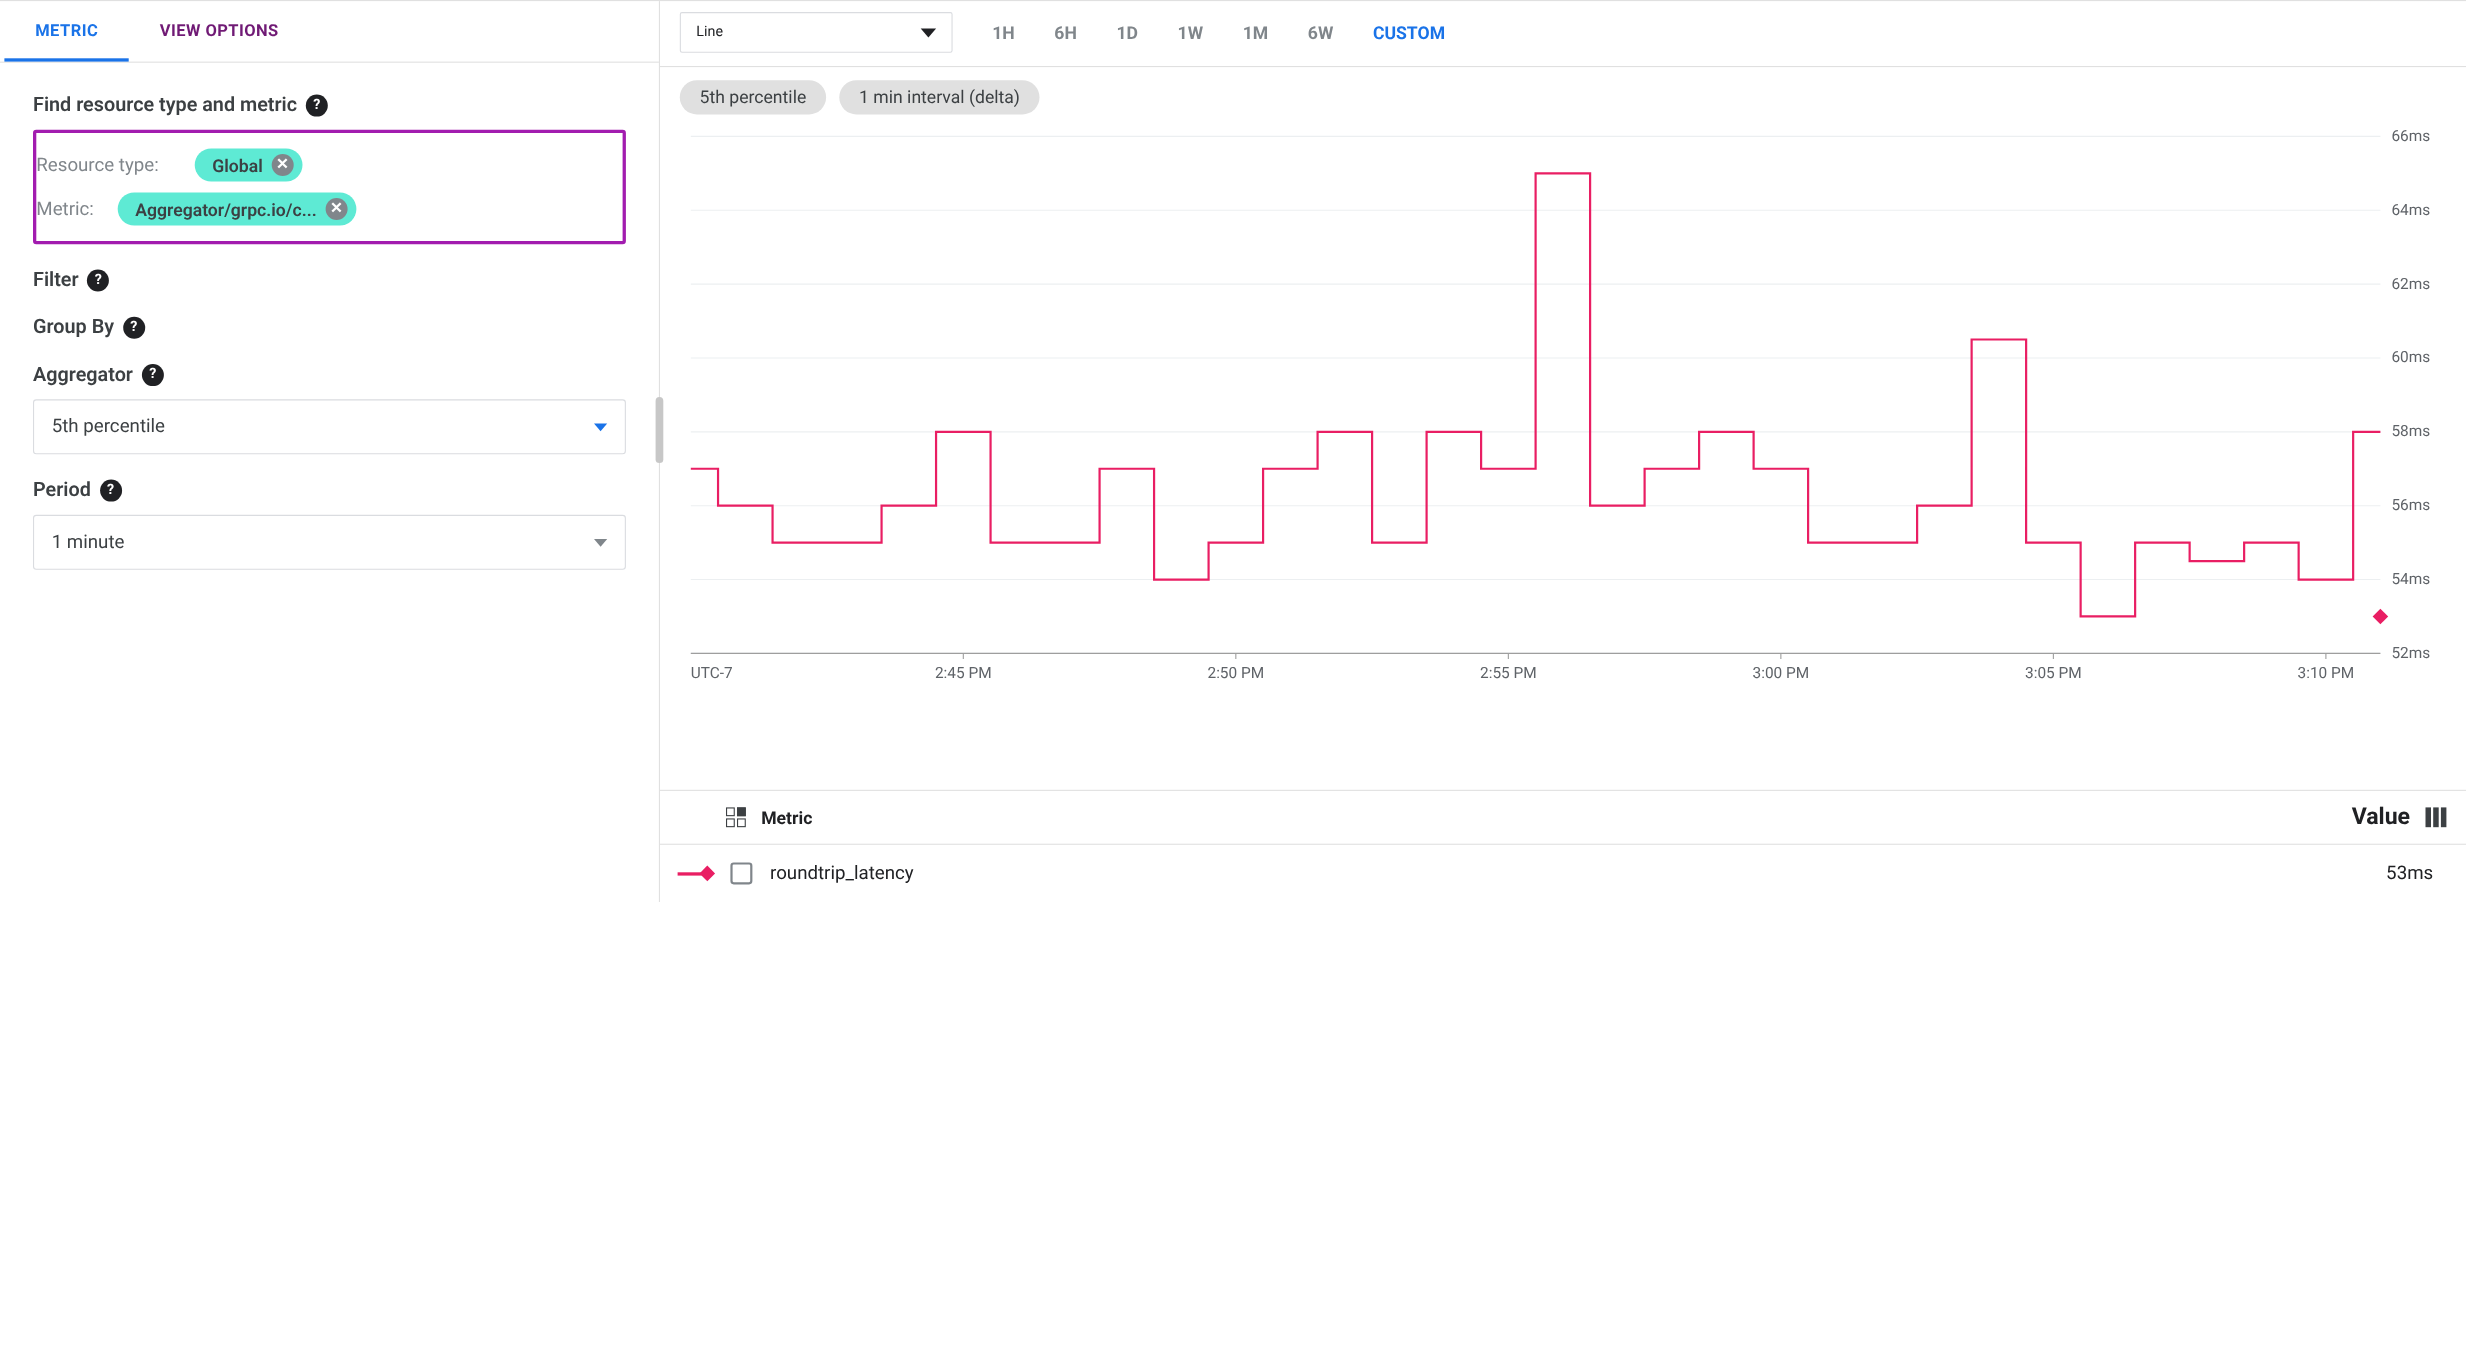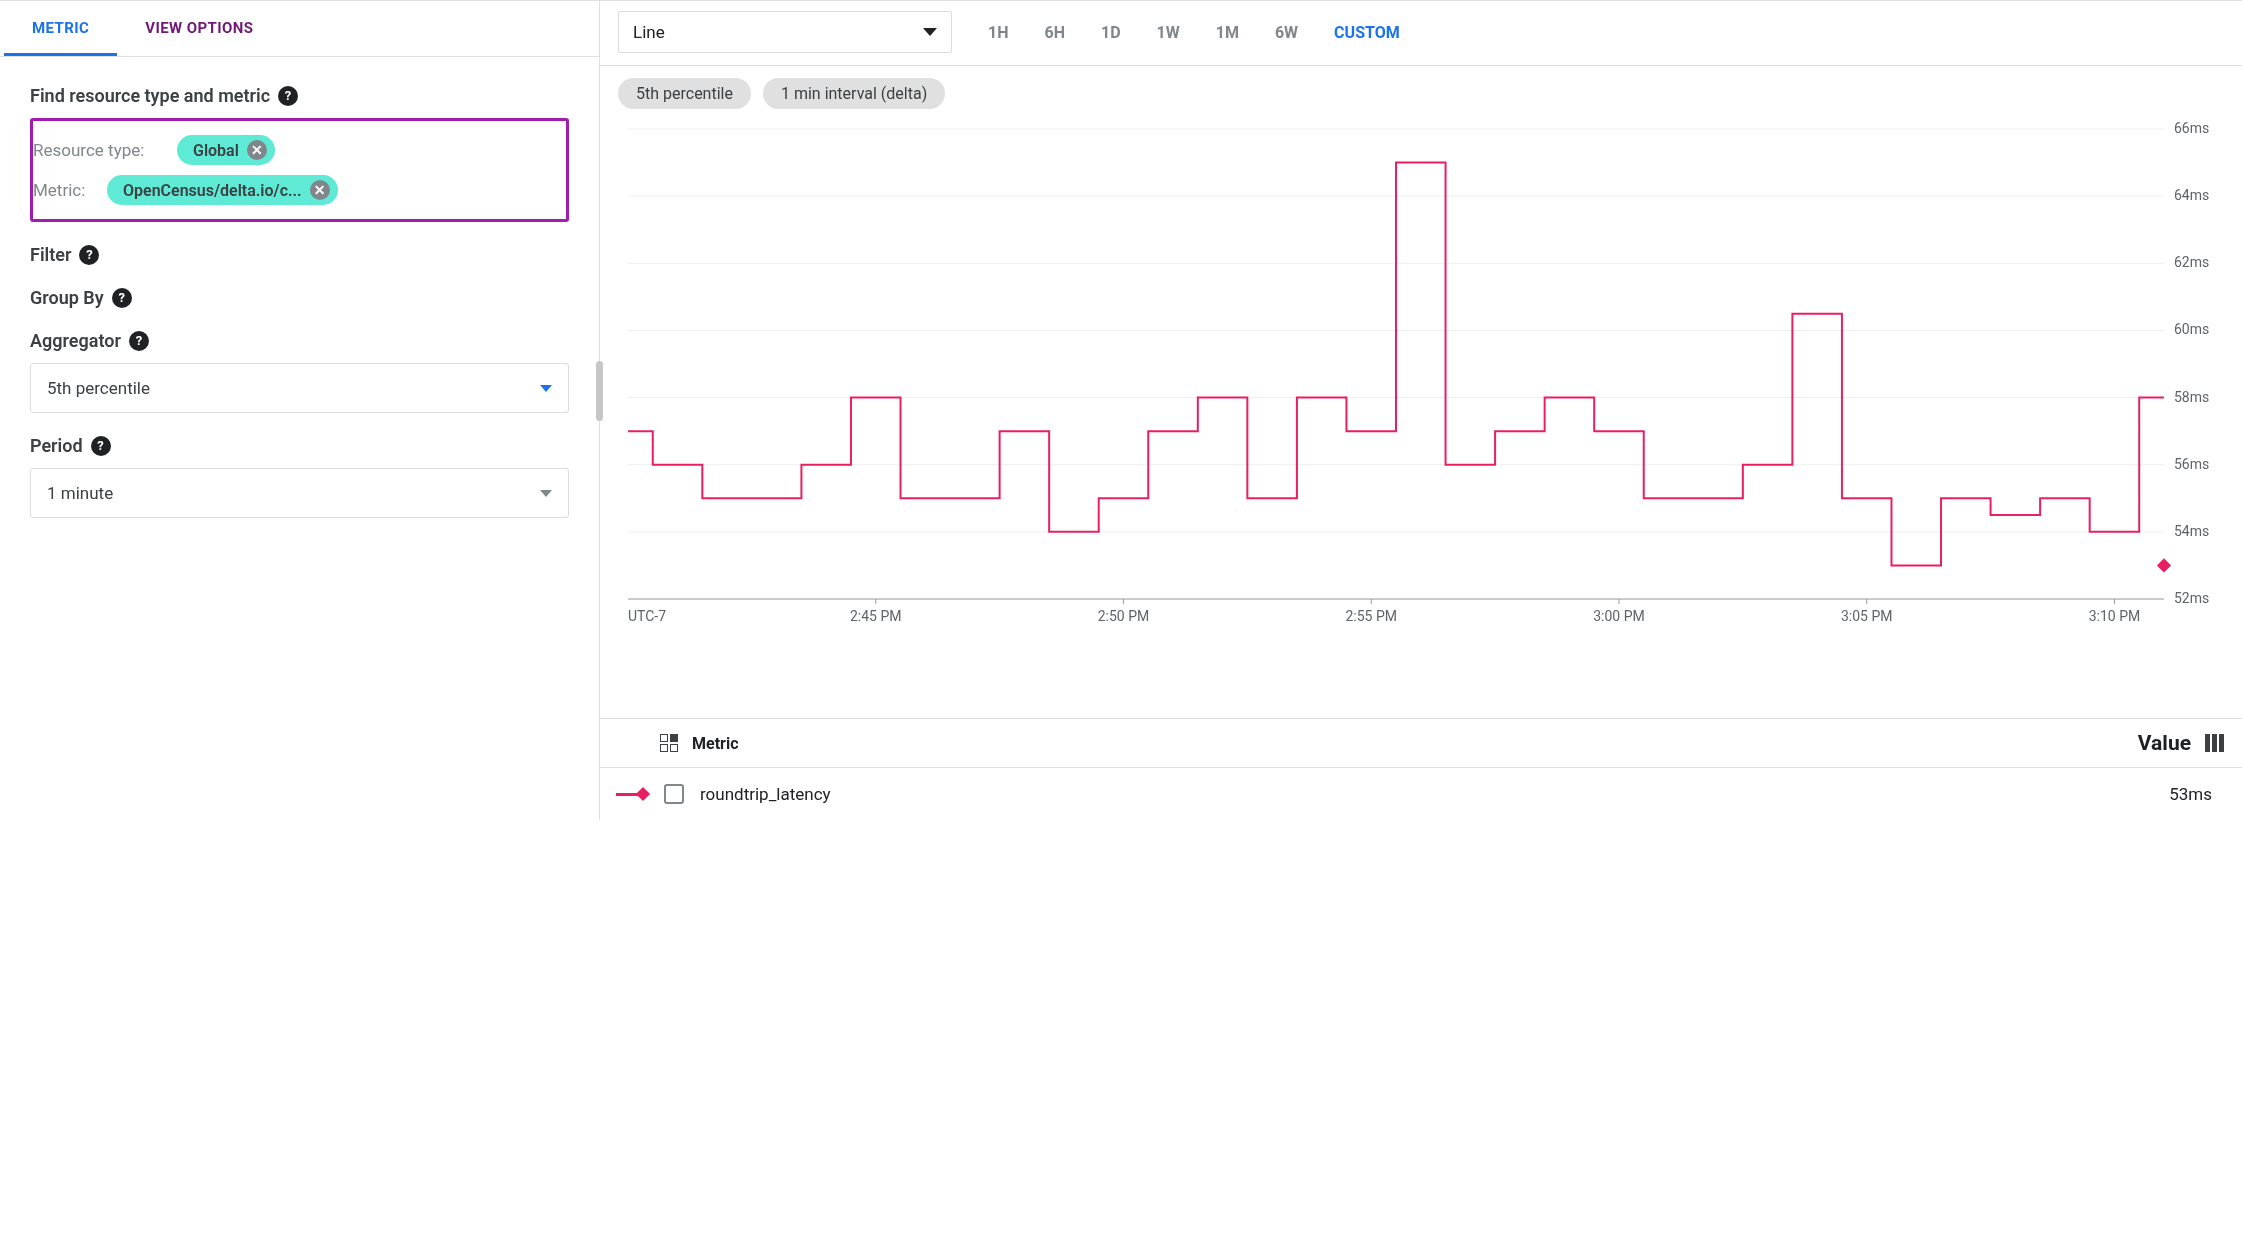--- a/index.html
+++ b/index.html
@@ -195,22 +195,22 @@
     border-bottom: 1px solid #e0e0e0;
     gap: 8px;
   }
   .chart-type-select {
     border: 1px solid #dadce0;
     border-radius: 2px;
     padding: 10px 14px;
     display: flex;
     align-items: center;
     justify-content: space-between;
-    width: 334px;
-    font-size: 17px;
+    width: 248px;
+    font-size: 13px;
     cursor: pointer;
   }
   .caret-solid {
     width: 0; height: 0;
     border-left: 7px solid transparent;
     border-right: 7px solid transparent;
     border-top: 8px solid #202124;
   }
   .range-btns {
     display: flex;
@@ -346,21 +346,21 @@
         <div class="rt-row">
           <span class="rt-label">Resource type:</span>
           <span class="chip">
             <span>Global</span>
             <span class="x">✕</span>
           </span>
         </div>
         <div class="rt-row">
           <span class="rt-label" style="min-width:60px">Metric:</span>
           <span class="chip">
-            <span>OpenCensus/delta.io/c...</span>
+            <span>Aggregator/grpc.io/c...</span>
             <span class="x">✕</span>
           </span>
         </div>
       </div>
 
       <div class="form-label">
         <span>Filter</span>
         <span class="help-icon">?</span>
       </div>
 

